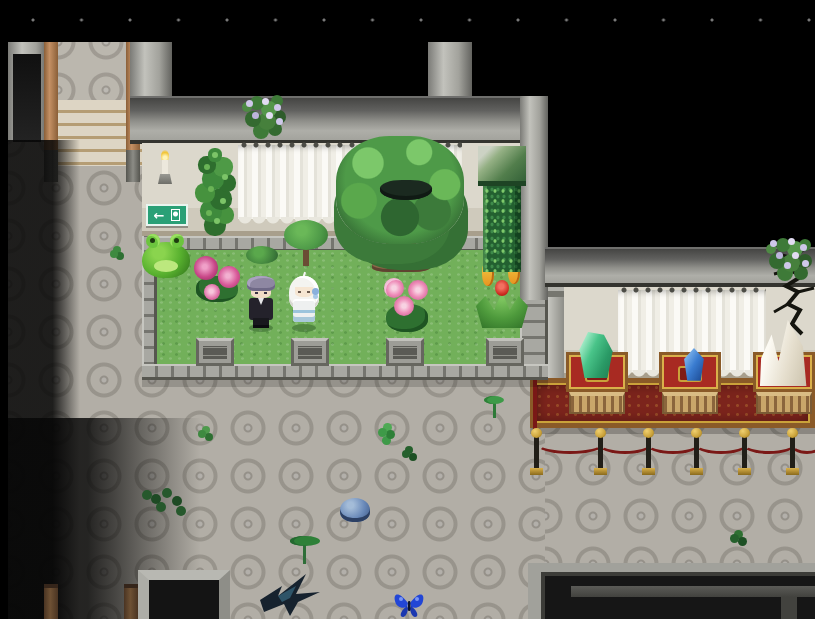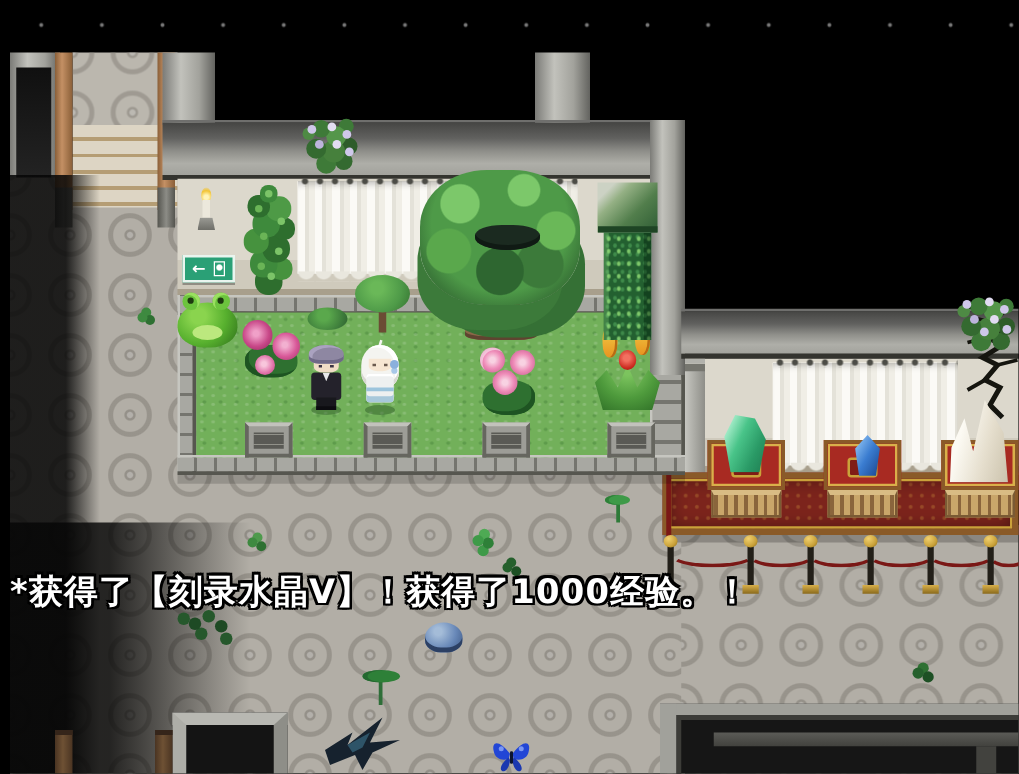--- a/index.html
+++ b/index.html
@@ -318,14 +318,13 @@
   <svg style="left:393px;top:589px;width:32px;height:30px;" viewBox="0 0 32 30">
     <path d="M15 14 C6 2 0 4 2 12 C3 18 9 20 14 18 Z" fill="#2246d6"></path>
     <path d="M17 14 C26 2 32 4 30 12 C29 18 23 20 18 18 Z" fill="#2246d6"></path>
     <path d="M14 17 C7 22 6 28 10 28 C13 28 15 22 15 19 Z" fill="#1b38b0"></path>
     <path d="M18 17 C25 22 26 28 22 28 C19 28 17 22 17 19 Z" fill="#1b38b0"></path>
     <rect x="15" y="12" width="2.4" height="10" rx="1" fill="#0c1430"></rect>
     <circle cx="8" cy="10" r="2" fill="#7a96f2"></circle>
       <circle cx="24" cy="10" r="2" fill="#7a96f2"></circle>
   </svg>
 
-  <div id="msg">*获得了【刻录水晶Ⅴ】！获得了1000经验。！</div>
 </div>
 
 </body></html>

